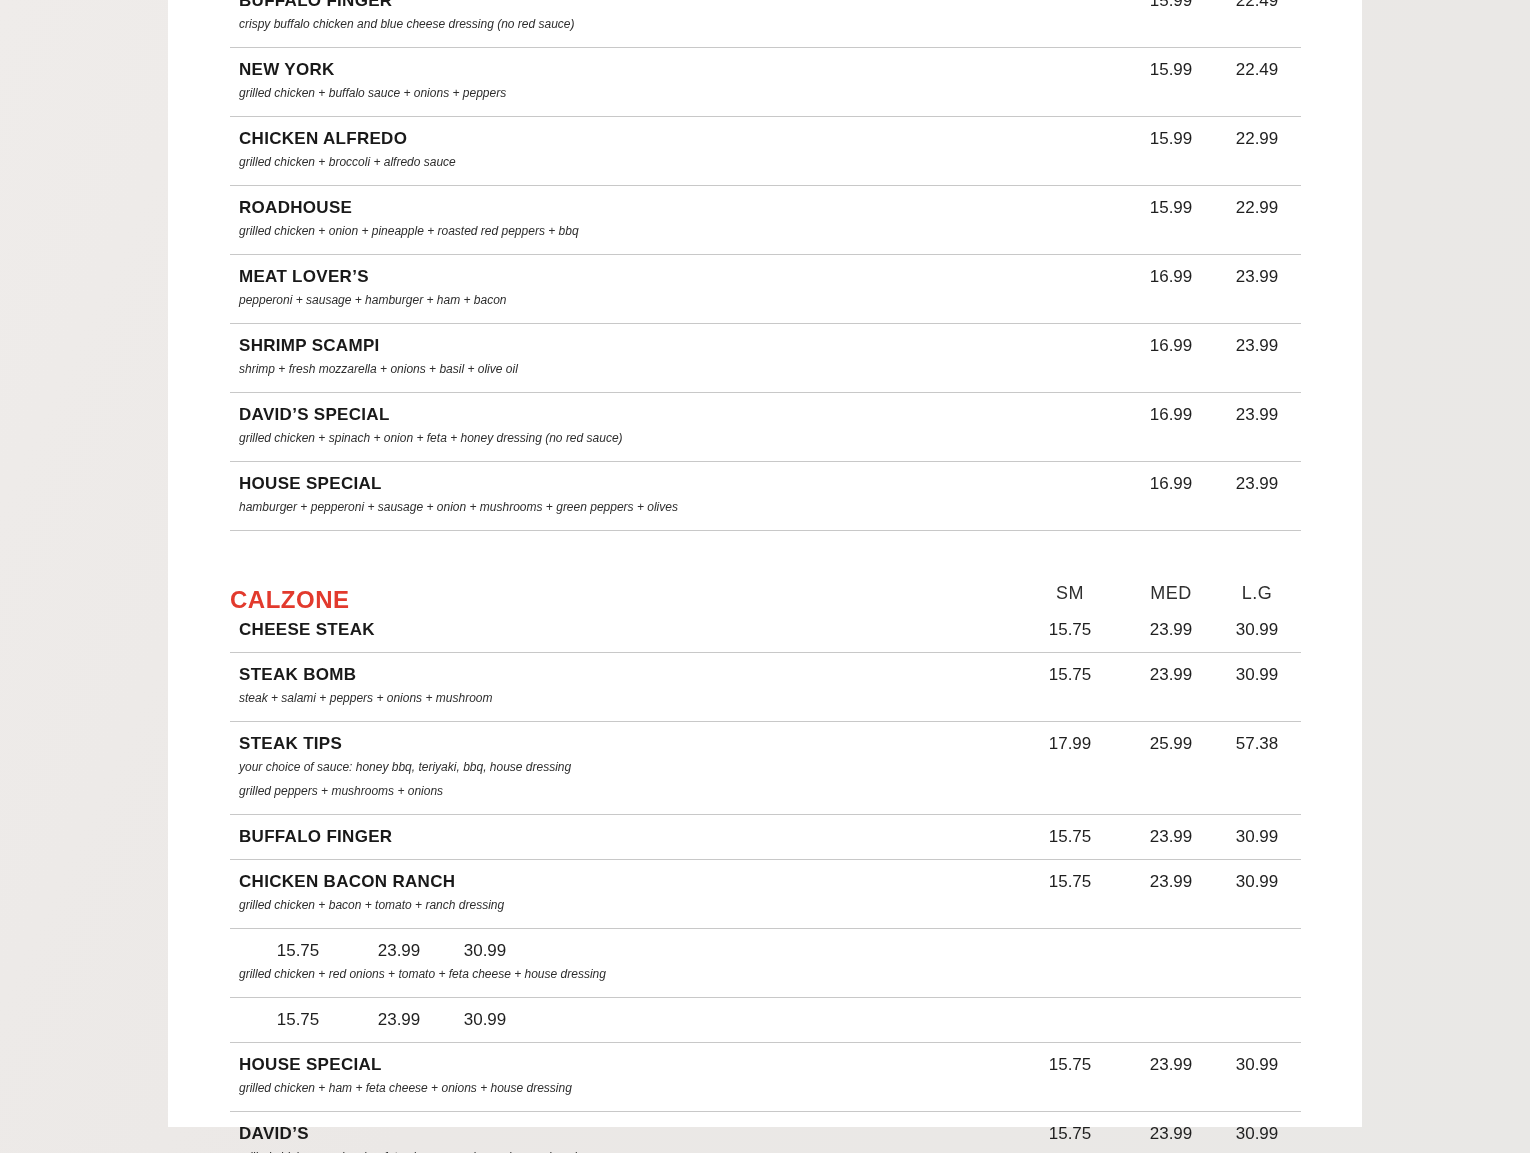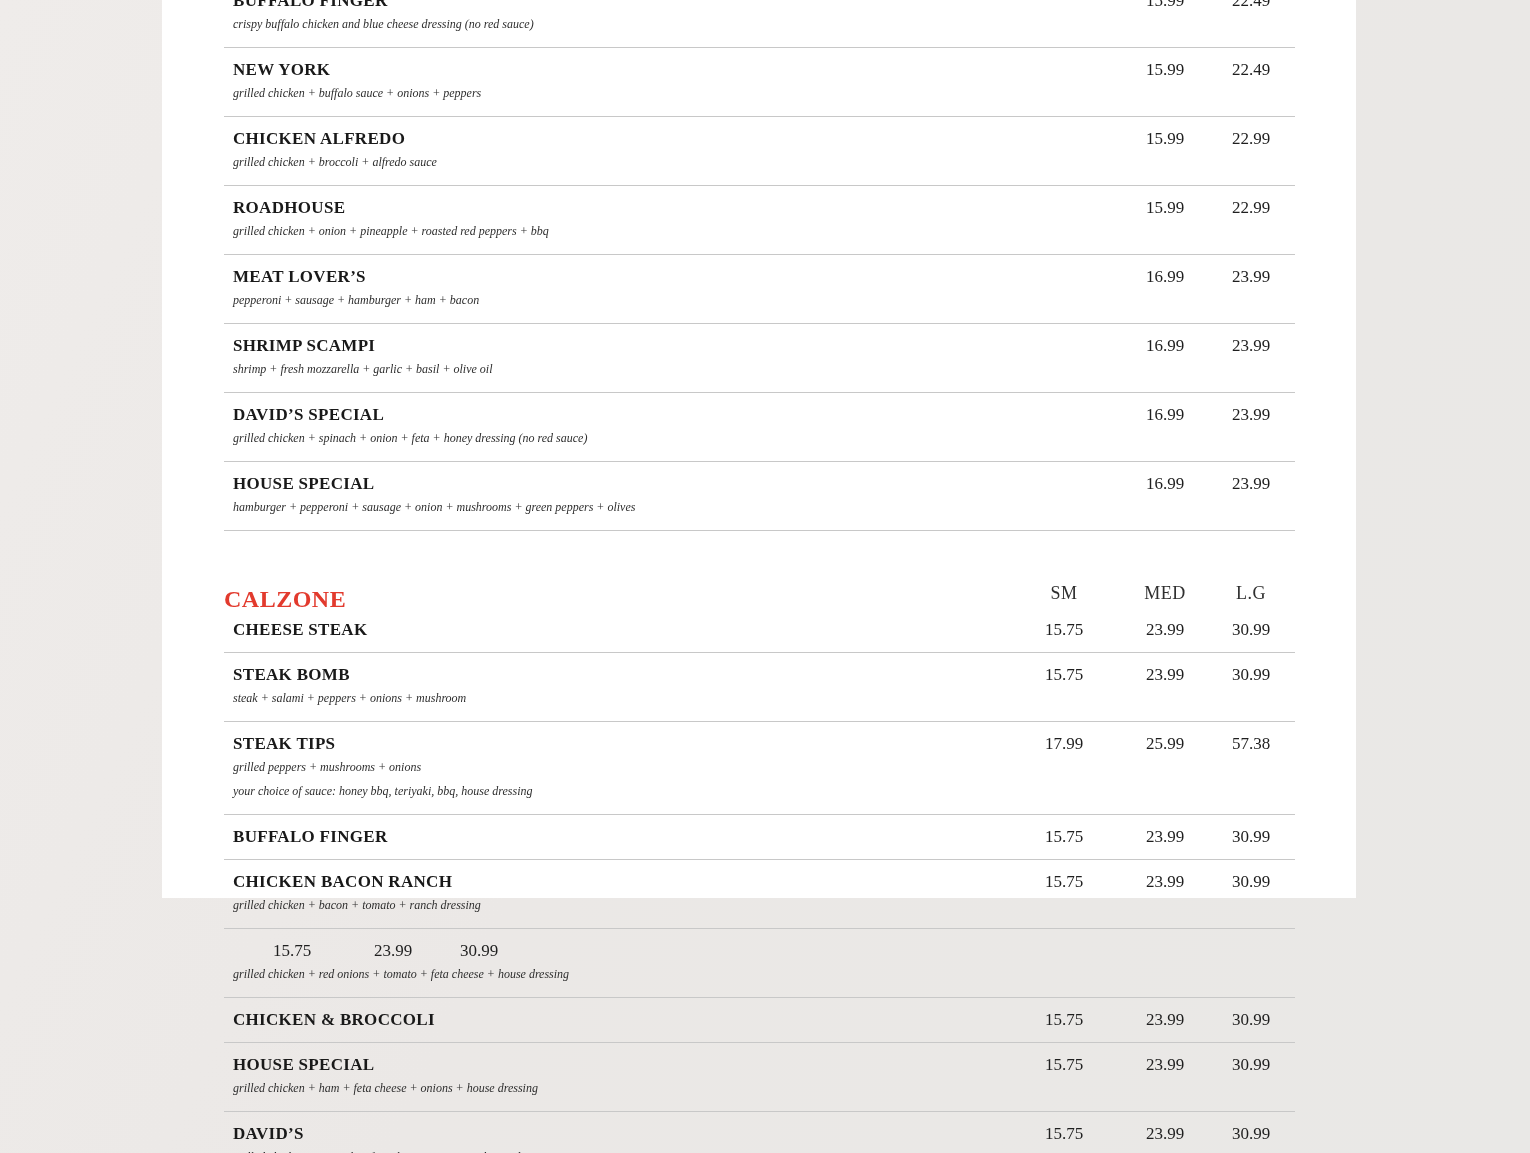--- a/index.html
+++ b/index.html
@@ -4,24 +4,23 @@
 <style>
   * { margin:0; padding:0; box-sizing:border-box; }
   html, body { width:1530px; height:1153px; overflow:hidden; }
   body {
     font-family:"Liberation Sans", sans-serif;
     background:linear-gradient(115deg,#efecea 0%,#ebe8e6 45%,#e9e8e6 100%);
     position:relative;
     color:#1c1c1c;
   }
   .menu-sheet {
-    position:absolute; left:162px; top:0;
-    width:1194px; height:898px;
+    position:absolute; left:168px; top:0;
+    width:1194px; height:1127px;
     background:#ffffff;
-    font-family:Liberation Serif, serif;
   }
   .menu-table {
     position:relative;
     margin:-21px 0 0 62px;
     width:1071px;
   }
   .row { border-bottom:1px solid #c8c8c8; padding:11px 0; }
   .row-top { display:flex; align-items:center; padding-left:9px; }
   .item-name {
     flex:1;
@@ -128,21 +127,21 @@
         <div class="item-desc">pepperoni + sausage + hamburger + ham + bacon</div>
       </div>
 
       <div class="row">
         <div class="row-top">
           <span class="item-name">SHRIMP SCAMPI</span>
           <span class="price col-sm"></span>
           <span class="price col-med">16.99</span>
           <span class="price col-lg">23.99</span>
         </div>
-        <div class="item-desc">shrimp + fresh mozzarella + garlic + basil + olive oil</div>
+        <div class="item-desc">shrimp + fresh mozzarella + onions + basil + olive oil</div>
       </div>
 
       <div class="row">
         <div class="row-top">
           <span class="item-name">DAVID’S SPECIAL</span>
           <span class="price col-sm"></span>
           <span class="price col-med">16.99</span>
           <span class="price col-lg">23.99</span>
         </div>
         <div class="item-desc">grilled chicken + spinach + onion + feta + honey dressing (no red sauce)</div>
@@ -188,22 +187,22 @@
         <div class="item-desc">steak + salami + peppers + onions + mushroom</div>
       </div>
 
       <div class="row">
         <div class="row-top">
           <span class="item-name">STEAK TIPS</span>
           <span class="price col-sm">17.99</span>
           <span class="price col-med">25.99</span>
           <span class="price col-lg">57.38</span>
         </div>
+        <div class="item-desc">your choice of sauce: honey bbq, teriyaki, bbq, house dressing</div>
         <div class="item-desc">grilled peppers + mushrooms + onions</div>
-        <div class="item-desc">your choice of sauce: honey bbq, teriyaki, bbq, house dressing</div>
       </div>
 
       <div class="row">
         <div class="row-top">
           <span class="item-name">BUFFALO FINGER</span>
           <span class="price col-sm">15.75</span>
           <span class="price col-med">23.99</span>
           <span class="price col-lg">30.99</span>
         </div>
       </div>
@@ -222,21 +221,20 @@
         <div class="row-top">
           <span class="price col-sm">15.75</span>
           <span class="price col-med">23.99</span>
           <span class="price col-lg">30.99</span>
         </div>
         <div class="item-desc">grilled chicken + red onions + tomato + feta cheese + house dressing</div>
       </div>
 
       <div class="row">
         <div class="row-top">
-          <span class="item-name">CHICKEN &amp; BROCCOLI</span>
           <span class="price col-sm">15.75</span>
           <span class="price col-med">23.99</span>
           <span class="price col-lg">30.99</span>
         </div>
       </div>
 
       <div class="row">
         <div class="row-top">
           <span class="item-name">HOUSE SPECIAL</span>
           <span class="price col-sm">15.75</span>

